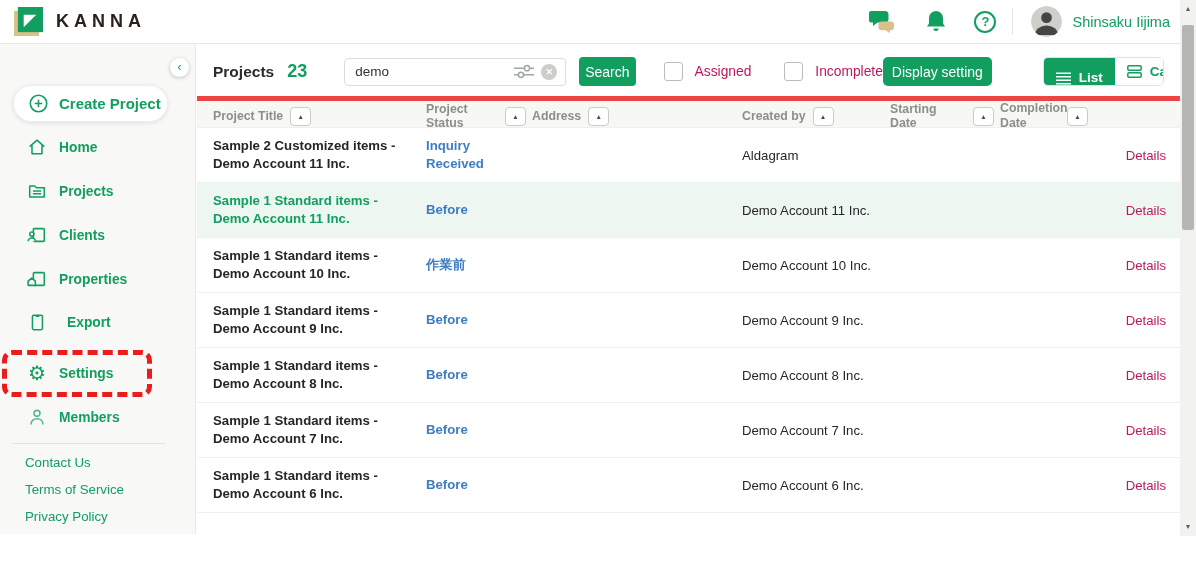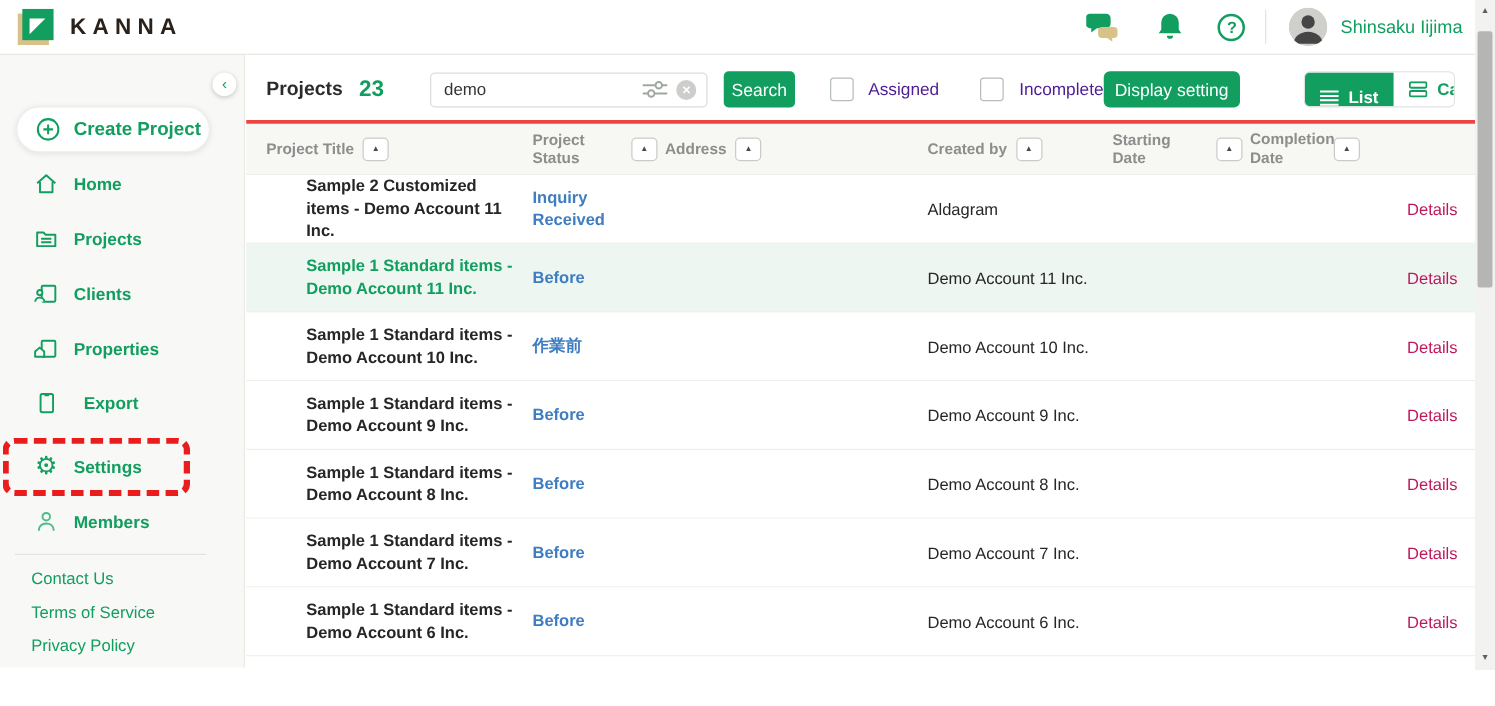--- a/index.html
+++ b/index.html
@@ -57,43 +57,43 @@
   .pg-count { color:#119E5F; font-size:18px; font-weight:600; margin-left:13px; }
   .search-box { margin-left:37px; width:222px; height:28px; border:1px solid #DCDCDA; border-radius:4px;
     background:#fff; display:flex; align-items:center; padding:0 8px; gap:7px; }
   .search-box input { border:none; outline:none; flex:1; min-width:0; font-size:13.5px;
     color:#333; font-family:inherit; background:transparent; }
   .clear-btn { width:16px; height:16px; border-radius:50%; background:#CDCDCB; color:#fff;
     font-size:9px; line-height:16px; text-align:center; cursor:pointer; flex:none; font-weight:bold; }
   .btn { height:29px; border:none; border-radius:4px; background:#119E5F; color:#fff;
     font-weight:normal; font-size:14px; font-family:inherit; cursor:pointer; }
   .btn-search { width:67px; margin-left:13px; }
-  .chk { display:flex; align-items:center; gap:12px; font-size:13.8px; color:#4c1d95; cursor:default; }
+  .chk { display:flex; align-items:center; gap:12px; font-size:13.8px; color:#be185d; cursor:default; }
   .chk .box { width:19px; height:19px; border:1.5px solid #B8BEB8; border-radius:3px; background:#fff; cursor:pointer; flex:none; }
   .chk1 { margin-left:28px; } .chk2 { margin-left:33px; }
   .btn-ds { margin-left:auto; width:133px; border-radius:5px; }
   .view-toggle { display:flex; margin-left:51px; border:1px solid #DFE3DF; border-radius:5px;
     overflow:hidden; height:29px; }
   .seg { display:flex; align-items:center; gap:8px; padding:0 12px; font-size:13.5px; font-weight:bold;
     background:#fff; color:#119E5F; border:none; cursor:pointer; font-family:inherit; }
   .seg.active { background:#119E5F; color:#fff;align-items:flex-end; }
 
   .grid-cols { display:grid; grid-template-columns:213px 106px 210px 148px 110px 96px 1fr; padding-left:16px; }
-  .thead { align-items:center; background:#F7F7F4; height:44px; border-top:3px solid #ef4444;
+  .thead { align-items:center; background:#F7F7F4; height:32px; border-top:5px solid #ef4444;
     border-bottom:1px solid #EFEFEC; font-size:12.3px; font-weight:bold; color:#8D8D8D; }
   .th { display:flex; align-items:center; gap:7px; padding-right:6px; }
   .th .lbl2 { width:60px; line-height:1.25; }
   .sort { width:21px; height:19px; border:1px solid #CBCBC8; border-radius:4px; background:#fff;
     display:flex; align-items:center; justify-content:center; font-size:6.5px; color:#4A4A4A;
     cursor:pointer; flex:none; padding:0; }
 
   .trow { height:55px; align-items:center; border-bottom:1px solid #EFEFEC; font-size:13.2px;
     color:#262626; background:#fff; }
   .trow.hl { background:#EDF6F0; }
-  .cell-title { font-weight:bold; line-height:1.35; padding-right:14px; cursor:pointer;margin-left:32px; }
+  .cell-title { font-weight:bold; line-height:1.35; padding-right:14px; cursor:pointer; }
   .cell-title .t.green { color:#119E5F; }
   .cell-status { color:#3E7DC1; font-weight:600; line-height:1.35; padding-right:14px; }
   .cell-det { text-align:right; padding-right:14px; }
   .details-link { color:#be185d; font-weight:normal; cursor:pointer; }
 
   
   .scrollbar { position:absolute; right:0; top:0; width:16px; height:536px; background:#F2F2F0; z-index:5; }
   .sb-arrow { position:absolute; left:0; width:16px; height:14px; text-align:center; font-size:7px;
     color:#606060; line-height:14px; cursor:pointer; }
   .sb-up { top:2px; } .sb-down { top:520px; }

